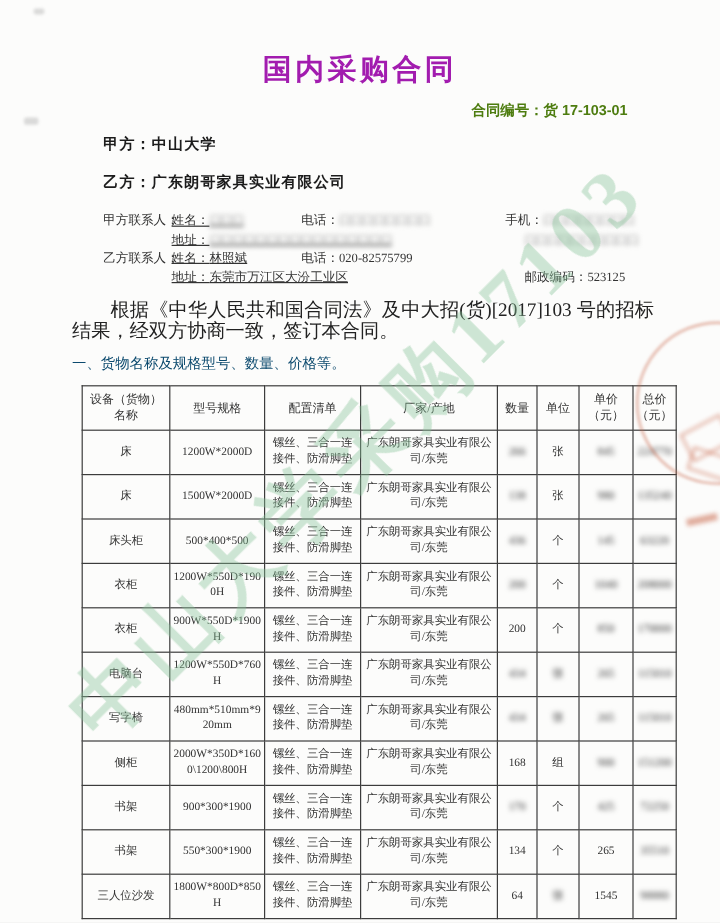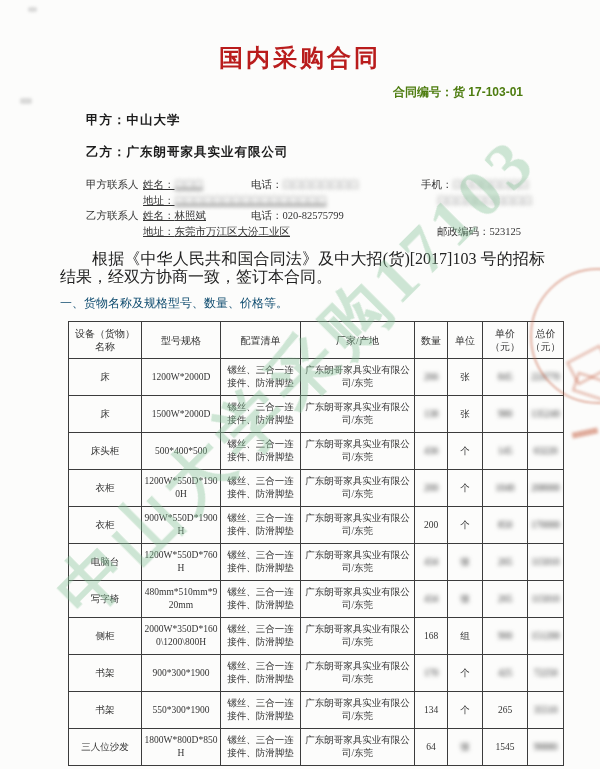--- a/index.html
+++ b/index.html
@@ -29,21 +29,21 @@
     filter:blur(1.2px); z-index:6;
   }
   .seal-scribble{position:absolute; z-index:6; filter:blur(1.8px); opacity:.55;}
   .seal-scribble.s1{right:-8px; top:352px; width:34px; height:22px; border:2px solid #c96a4e; transform:rotate(-28deg);}
   .seal-scribble.s2{right:-18px; top:378px; width:40px; height:16px; border:2px solid #c96a4e; transform:rotate(18deg);}
   .seal-scribble.s3{right:2px; top:430px; width:26px; height:6px; background:#c96a4e; transform:rotate(-12deg);}
 
   .title{
     position:absolute; top:42px; left:0; width:100%; margin:0;
     text-align:center; font-size:24px; font-weight:bold; letter-spacing:3px;
-    color:#b91c1c; font-family:"Liberation Sans", sans-serif;
+    color:#a21caf; font-family:"Liberation Sans", sans-serif;
   }
   .contract-no{
     position:absolute; top:84px; right:77px;
     font-size:12px; font-weight:bold; color:#4d7c0f;
     font-family:"Liberation Sans", sans-serif;
   }
   .party{
     position:absolute; left:86px; font-size:12.5px; font-weight:bold; color:#1c1c1c;
     font-family:"Liberation Sans", sans-serif; letter-spacing:1px;
   }

